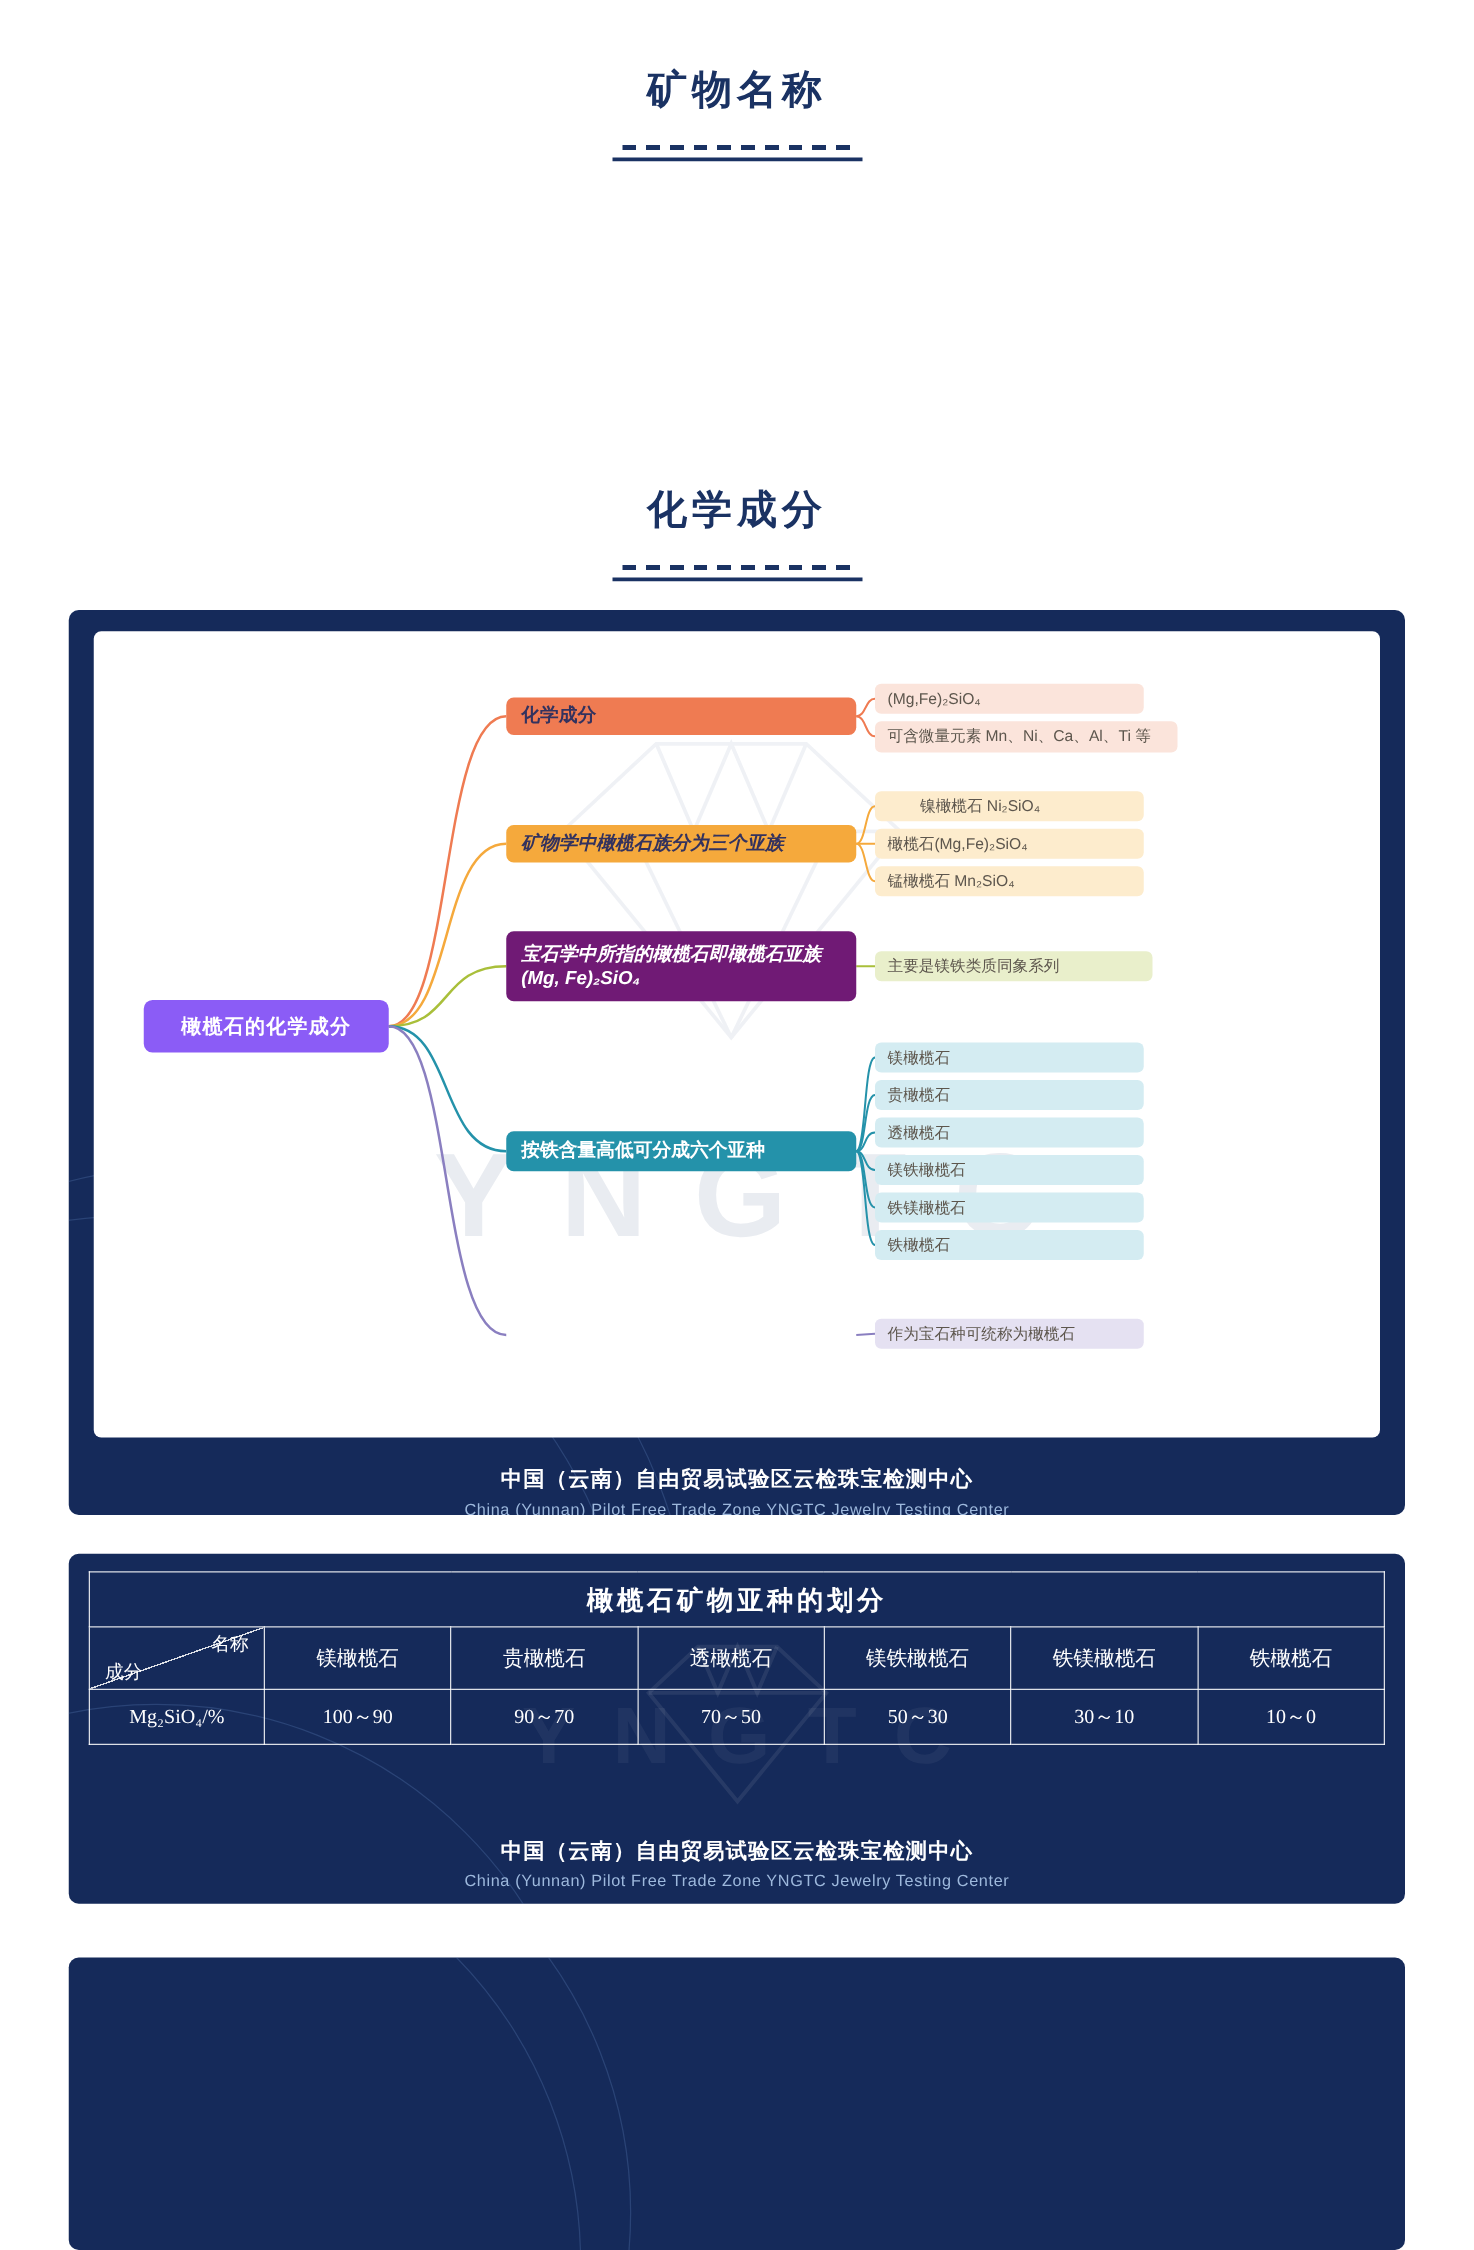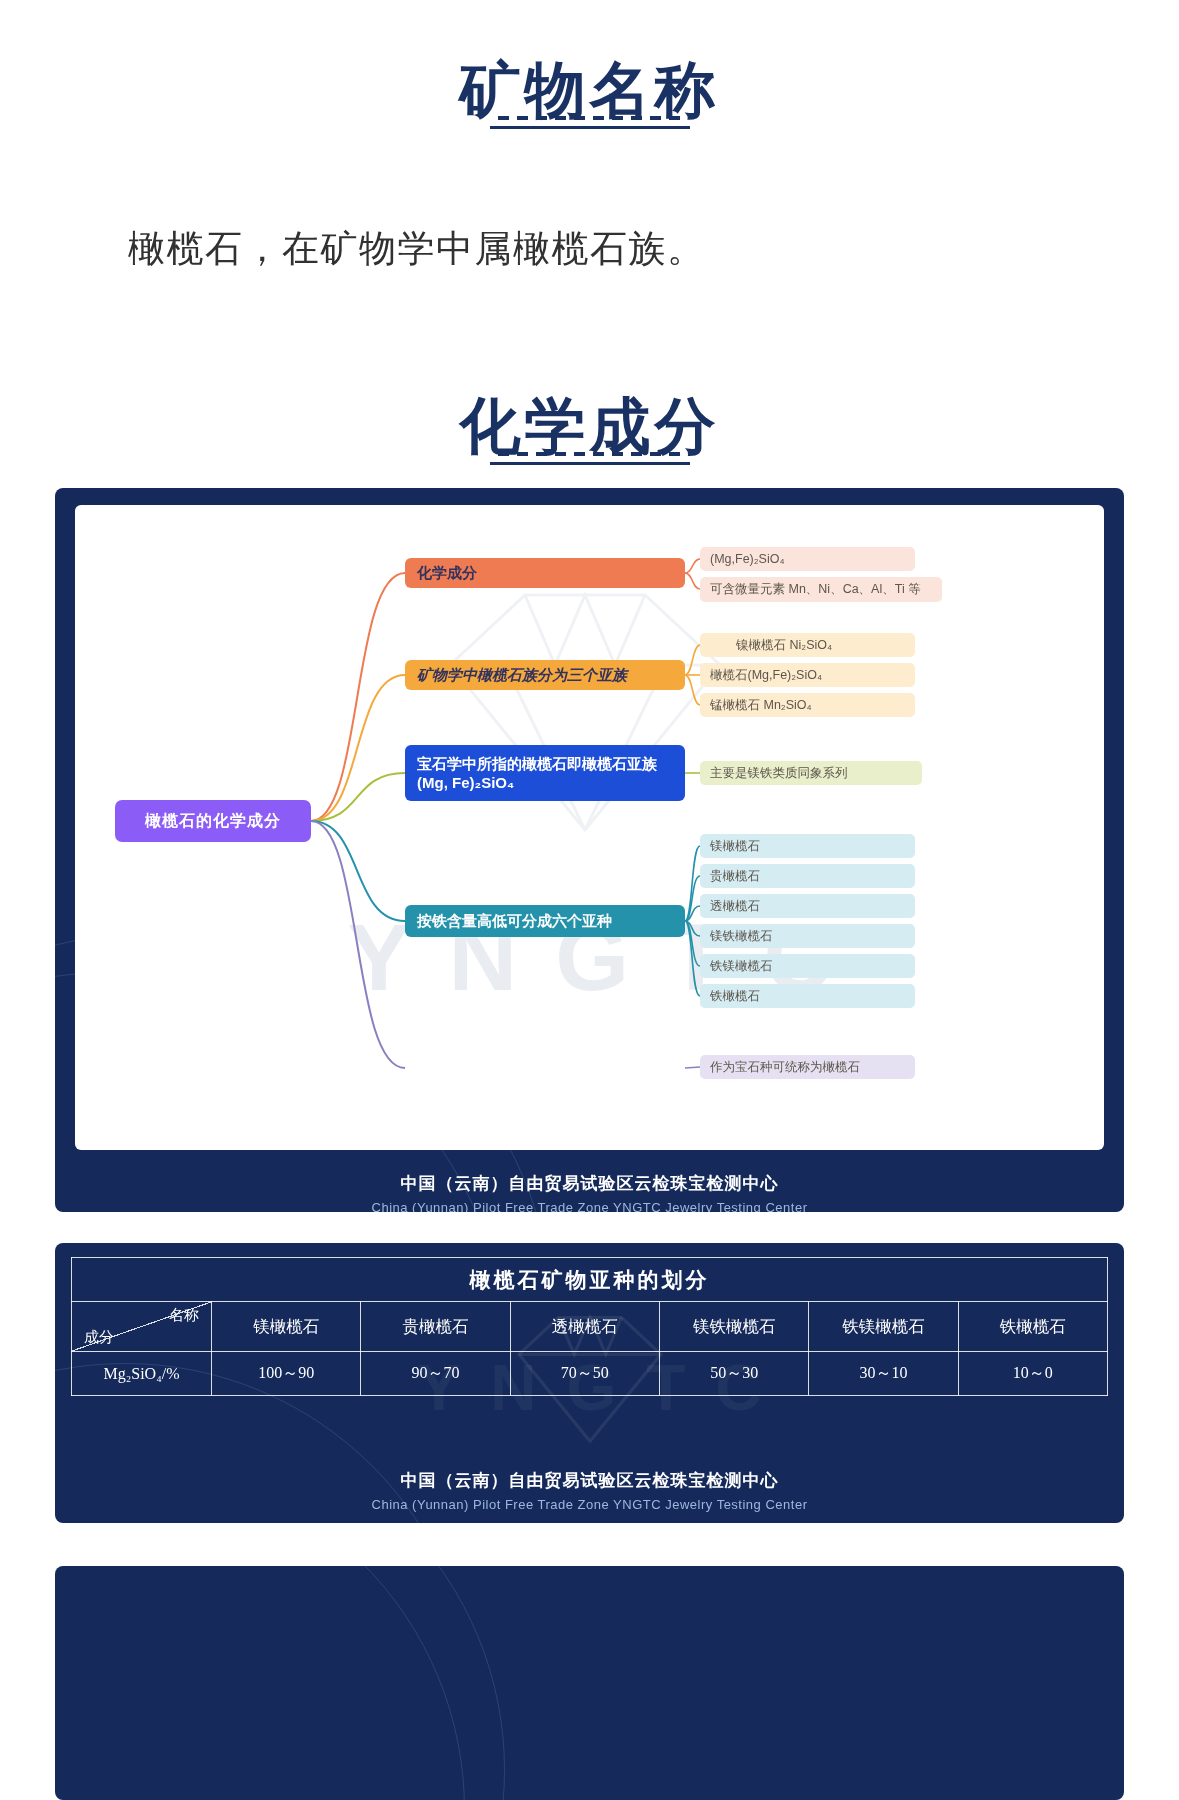--- a/index.html
+++ b/index.html
@@ -2,21 +2,21 @@
 <html><head>
 <meta charset="utf-8">
 <style>
   * { box-sizing: border-box; }
   body { margin: 0; background: #ffffff; display: flex; justify-content: center;
          font-family: "Liberation Sans", "DejaVu Sans", sans-serif; }
   .page { position: relative; width: 1179px; height: 1800px; background: #ffffff; overflow: hidden; }
 
   
   .sec-title { position: absolute; left: 0; width: 100%; text-align: center;
-               font-size: 61px; font-weight: bold; color: #1a3263; letter-spacing: 4px; margin: 0; }
+               font-size: 32px; font-weight: bold; color: #1a3263; letter-spacing: 4px; margin: 0; }
   .t-underline { position: absolute; left: 50%; transform: translateX(-50%); width: 200px; }
   .t-underline .dashes { height: 4px; margin: 0 8px 6px;
       background: repeating-linear-gradient(90deg, #1a3263 0 11px, transparent 11px 19px); }
   .t-underline .solid { height: 3px; background: #1a3263; }
 
   .intro { position: absolute; left: 128px; top: 224px; margin: 0;
            font-size: 37px; color: #313131; letter-spacing: 1.5px; }
 
   
   .panel { position: absolute; left: 55px; width: 1069px; background: #152a5a;
@@ -42,21 +42,21 @@
               font-size: 64px; font-weight: bold; color: rgba(255,255,255,0.05);
               letter-spacing: 30px; text-indent: 30px; pointer-events: none; }
   .wm2-diamond { position: absolute; left: 435px; top: 55px; opacity: 1; pointer-events: none; }
 
   .mm-node { position: absolute; display: flex; align-items: center; border-radius: 6px; }
   .root { justify-content: center; background: #8b5cf6; color: #ffffff;
           font-size: 16px; font-weight: bold; border-radius: 7px; letter-spacing: 1px; }
   .branch { padding: 0 12px; font-size: 15px; font-weight: bold; line-height: 1.3; }
   .b1 { background: #ef7b52; color: #33325e; }
   .b2 { background: #f5a93c; color: #33325e; font-style: italic; }
-  .b3 { background: #1d4ed8; color: #ffffff; }
+  .b3 { background: #701a75; color: #ffffff; font-style: italic; }
   .b4 { background: #2492aa; color: #ffffff; }
   .b5 { background: #8a7fc0; color: #ffffff; }
   .leaf { padding: 0 10px; font-size: 12.5px; border-radius: 5px; color: #5d564d; white-space: nowrap; overflow: hidden; }
   .lf1 { background: #fbe4db; }
   .lf2 { background: #fdeccd; }
   .lf3 { background: #e9efcb; }
   .lf4 { background: #d4ecf2; }
   .lf5 { background: #e5e1f2; }
 
   
@@ -80,21 +80,20 @@
 <body>
 
 <div class="page">
 
   <h1 class="sec-title" style="top:50px;">矿物名称</h1>
   <div class="t-underline" style="top:116px;">
     <div class="dashes"></div>
     <div class="solid"></div>
   </div>
 
-  <p class="intro">橄榄石，在矿物学中属橄榄石族。</p>
 
   <h1 class="sec-title" style="top:386px;">化学成分</h1>
   <div class="t-underline" style="top:452px;">
     <div class="dashes"></div>
     <div class="solid"></div>
   </div>
 
   <section class="panel panel-mindmap">
     <span class="arc" style="width:800px;height:800px;left:-300px;bottom:-520px;"></span>
     <span class="arc" style="width:800px;height:800px;left:-345px;bottom:-560px;"></span>

